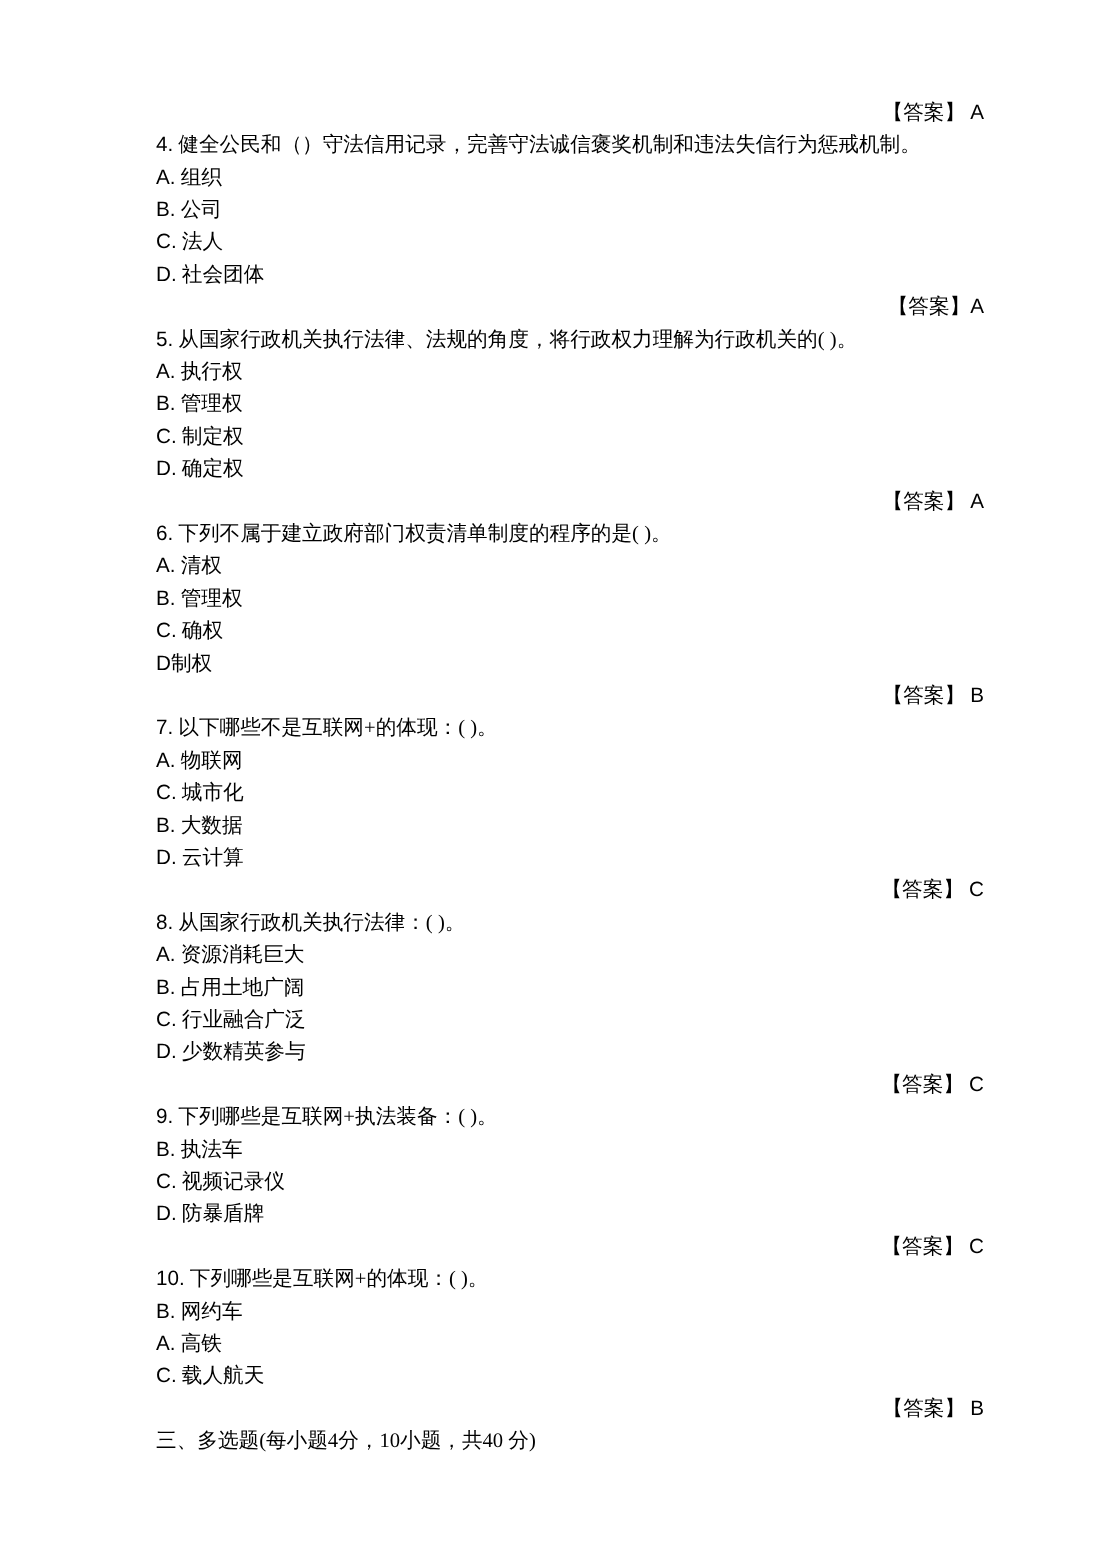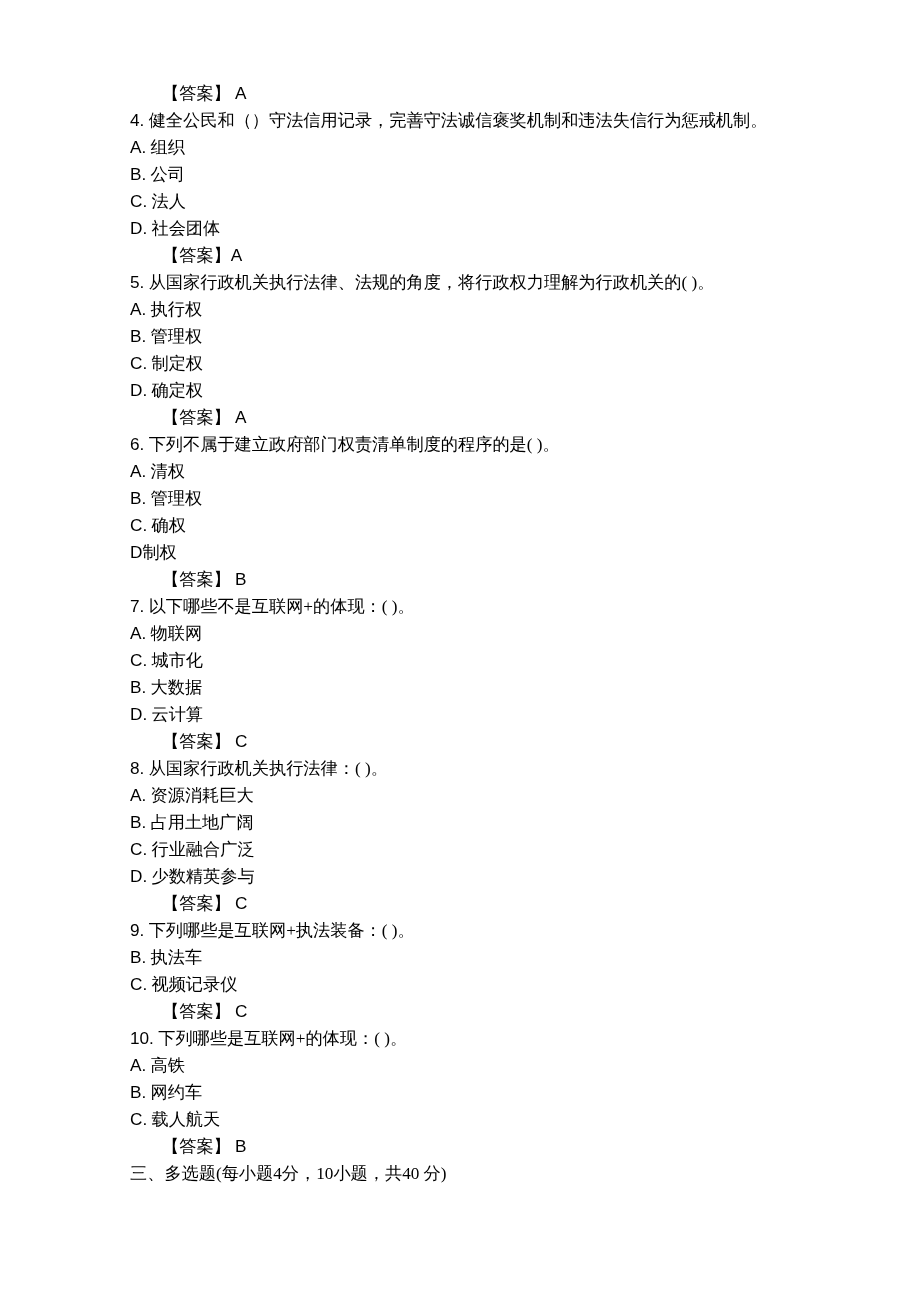--- a/index.html
+++ b/index.html
@@ -13,20 +13,21 @@
       padding: 80px 100px 80px 130px;
       font-size: 17.2px;
       line-height: 27px;
       color: #000000;
     }
     .line {
       white-space: nowrap;
     }
     .answer-label {
       padding-left: 32px;
+      text-align: right;
     }
     .letter {
       font-family: Arial, sans-serif;
     }
   </style>
 </head>
 <body>
 
 <div class="page">
 
@@ -95,30 +96,31 @@
     <div class="line answer-label"><span>【答案】</span> <span class="letter">C</span></div>
   </div>
 
   <div>
     <div class="line">
       <span class="letter">9.</span>
       <span>下列哪些是互联网+执法装备：( )。</span>
     </div>
     <div class="line"><span class="letter">B.</span> <span>执法车</span></div>
     <div class="line"><span class="letter">C.</span> <span>视频记录仪</span></div>
+    <div class="line"><span class="letter">D.</span> <span>防暴盾牌</span></div>
     <div class="line answer-label"><span>【答案】</span> <span class="letter">C</span></div>
   </div>
 
   <div>
     <div class="line">
       <span class="letter">10.</span>
       <span>下列哪些是互联网+的体现：( )。</span>
     </div>
+    <div class="line"><span class="letter">B.</span> <span>网约车</span></div>
     <div class="line"><span class="letter">A.</span> <span>高铁</span></div>
-    <div class="line"><span class="letter">B.</span> <span>网约车</span></div>
     <div class="line"><span class="letter">C.</span> <span>载人航天</span></div>
     <div class="line answer-label"><span>【答案】</span> <span class="letter">B</span></div>
   </div>
 
   <div class="line">
     <span>三、多选题(每小题4分，10小题，共40 分)</span>
   </div>
 
 </div>
 

